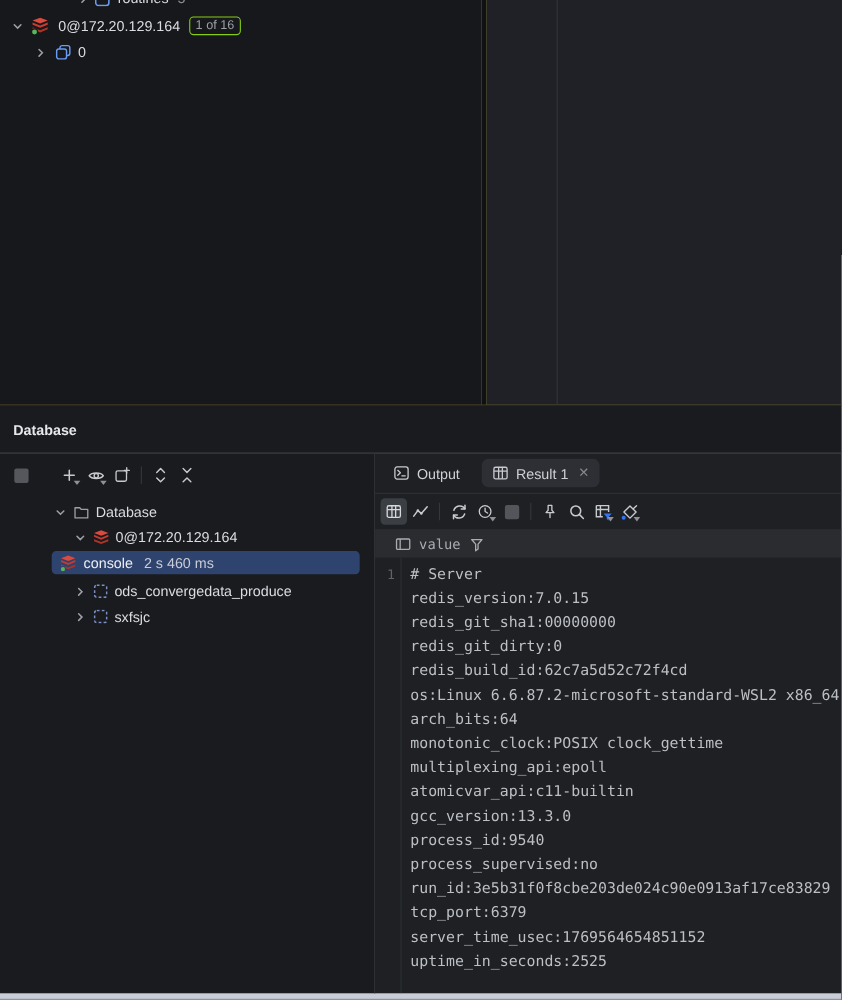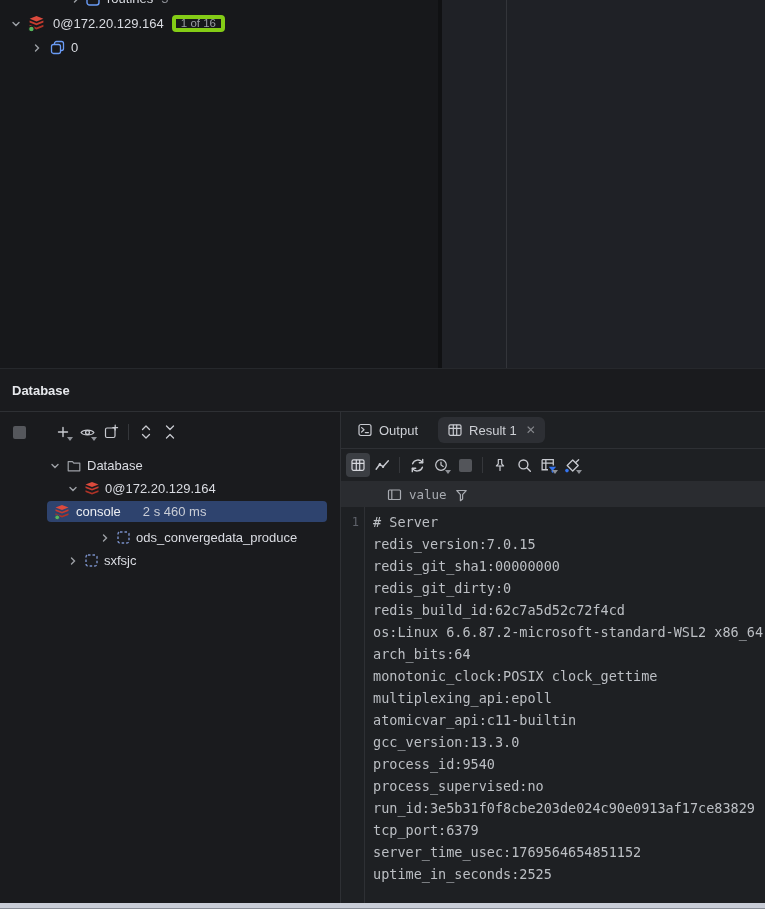--- a/index.html
+++ b/index.html
@@ -11,21 +11,21 @@
   .top-region { position:relative; width:765px; height:368px; }
   .top-tree { position:absolute; left:0; top:0; width:438px; height:368px; background:#17181b; overflow:hidden; }
   .top-splitter { position:absolute; left:438px; top:0; width:4px; height:368px; background:#101113; cursor:col-resize; }
   .top-right { position:absolute; left:442px; top:0; width:323px; height:368px; background:#1f2126; }
   .top-right-line { position:absolute; left:64px; top:0; width:1px; height:368px; background:#33353a; }
 
   .trow { position:absolute; left:0; right:0; height:23px; display:flex; align-items:center; }
   .chev { width:10px; height:10px; display:inline-flex; flex:none; }
   .t-label { color:#dadce2; white-space:nowrap; }
   .t-dim { color:#8a8d94; margin-left:8px; }
-  .badge { margin-left:8px; border:4px solid #84cc16; border-radius:4px; color:#9b9ea5;
+  .badge { margin-left:8px; border:1px solid #84cc16; border-radius:4px; color:#9b9ea5;
            font-size:11.5px; line-height:15px; padding:0 5px; height:17px; display:inline-flex; align-items:center; }
   .icon-gap { margin-right:6px; display:inline-flex; flex:none; }
 
   
   .services-header { width:765px; height:44px; background:#1a1b1e; border-top:1px solid #26282c;
                      border-bottom:1px solid #2e3034; display:flex; align-items:center; padding-left:12px; }
   .services-title { font-weight:bold; font-size:13px; color:#e6e8ec; }
 
   
   .services-body { display:flex; width:765px; height:491px; }
@@ -41,34 +41,34 @@
            border-left:3px solid transparent; border-right:3px solid transparent; border-top:4px solid #8e9197; }
   .tsep { width:1px; height:16px; background:#35373b; margin:0 5px; flex:none; }
   .stop-square { width:13px; height:13px; border-radius:2px; background:#55575c; }
   .gap20 { width:20px; flex:none; }
 
   .svc-tree { padding-top:2px; }
   .srow { height:23px; display:flex; align-items:center; position:relative; white-space:nowrap; }
   .srow .label { color:#dadce2; }
   .sel-bg { position:absolute; left:47px; right:13px; top:1px; bottom:1px; background:#2e436e; border-radius:4px; }
   .srow > .fg { position:relative; display:flex; align-items:center; }
-  .timing { color:#c9cdd6; margin-left:22px; }
+  .timing { color:#c9cdd6; margin-left:10px; }
 
   
   .tabs-row { height:37px; border-bottom:1px solid #2e3034; display:flex; align-items:center; flex:none;text-align:right; }
   .tab { display:flex; align-items:center; gap:6px; color:#ced0d6; cursor:pointer; }
   .tab.plain { margin-left:12px; padding:0 4px; }
   .tab.selected { margin-left:16px; background:#2d2f34; border-radius:6px; height:26px; padding:0 9px; }
   .tab-close { color:#85878c; font-size:12px; margin-left:3px; line-height:1; }
 
   
   .result-toolbar { height:32px; display:flex; align-items:center; padding-left:5px; flex:none; }
 
   
-  .grid-header { height:26px; background:#2a2c30; display:flex; align-items:center; padding-left:46px; gap:7px; flex:none; }
+  .grid-header { height:26px; background:#2a2c30; display:flex; align-items:center; padding-left:18px; gap:7px; flex:none; }
   .col-name { font-family:"DejaVu Sans Mono", monospace; font-size:12.5px; color:#a9acb2; }
 
   
   .code-area { flex:1; display:flex; overflow:hidden; }
   .gutter { width:24px; flex:none; border-right:1px solid #2e3034; text-align:right; padding:4px 5px 0 0;
             font-family:"DejaVu Sans Mono", monospace; font-size:12px; color:#5f626a; line-height:22px; }
   .code-lines { flex:1; padding:4px 18px 0 8px; overflow:hidden; }
   .code-line { font-family:"DejaVu Sans Mono", monospace; font-size:13.5px; color:#bcbfc4;
                line-height:22px; white-space:pre; }
 
@@ -224,21 +224,21 @@
                 <path d="M1.5 5.2 L8 7.8 L14.5 5.2 L14.5 7 L8 9.6 L1.5 7 Z" fill="#c63b2f"></path>
                 <path d="M1.5 9.2 L8 11.8 L14.5 9.2 L14.5 11 L8 13.6 L1.5 11 Z" fill="#b03327"></path>
                 <circle cx="3.2" cy="13.4" r="2.4" fill="#57b65c" stroke="#2e436e" stroke-width="1"></circle>
               </svg>
             </span>
             <span class="label" style="color:#eceef2;">console</span>
             <span class="timing">2 s 460 ms</span>
           </span>
         </div>
 
-        <div class="srow" style="padding-left:100px; margin-top:3px;">
+        <div class="srow" style="padding-left:68px; margin-top:3px;">
           <span class="chev icon-gap" style="margin-right:7px;">
             <svg width="10" height="10" viewBox="0 0 10 10">
                 <path d="M3.5 2 L6.5 5 L3.5 8" stroke="#9da0a6" stroke-width="1.4" fill="none" stroke-linecap="round"></path>
               </svg>
           </span>
           <span class="icon-gap">
             <svg width="13" height="13" viewBox="0 0 13 13">
                 <rect x="1" y="1" width="11" height="11" rx="2" fill="none" stroke="#7a90c8" stroke-width="1.4" stroke-dasharray="2.5 2"></rect>
               </svg>
           </span>

